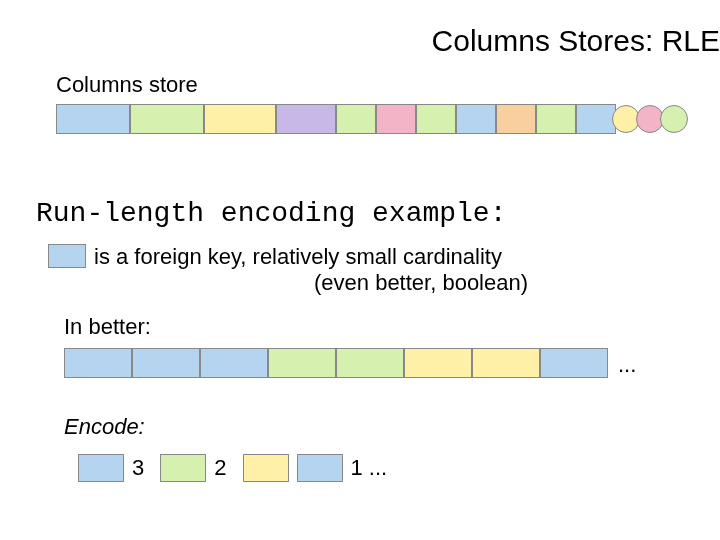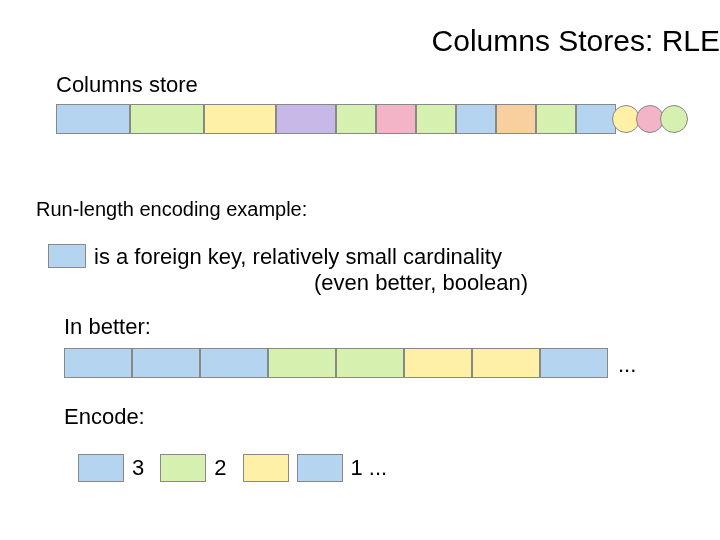--- a/index.html
+++ b/index.html
@@ -16,22 +16,23 @@
     font-size: 30px;
     text-align: right;
     padding-top: 24px;
     padding-bottom: 10px;
   }
   .label {
     font-size: 22px;
     position: absolute;
   }
   .section-label {
-    font-size: 20px;
+    font-size: 28px;
     position: absolute;
+    font-family: Liberation Mono, monospace;
   }
   .row {
     position: absolute;
     display: flex;
     align-items: center;
   }
   .cell {
     height: 30px;
     border: 1px solid #888;
   }
@@ -125,21 +126,21 @@
     <div class="cell blue" style="width: 68px;"></div>
     <div class="cell blue" style="width: 68px;"></div>
     <div class="cell green" style="width: 68px;"></div>
     <div class="cell green" style="width: 68px;"></div>
     <div class="cell yellow" style="width: 68px;"></div>
     <div class="cell yellow" style="width: 68px;"></div>
     <div class="cell blue" style="width: 68px;"></div>
   </div>
 <div class="ellipsis" style="left:618px; top:352px;">...</div>
 
-<div class="label" style="left:64px; top:404px;">Encode:</div>
+<div class="label" style="left:64px; top:414px;font-style:italic;">Encode:</div>
 
 <div class="encode-row" id="encode-row" style="left:78px; top:454px;">
     <div class="cell blue"></div>
     <span class="encode-num">3</span>
     <div class="cell green"></div>
     <span class="encode-num">2</span>
     <div class="cell yellow"></div>
     <div class="cell blue"></div>
     <span class="encode-num">1 ...</span>
   </div>

